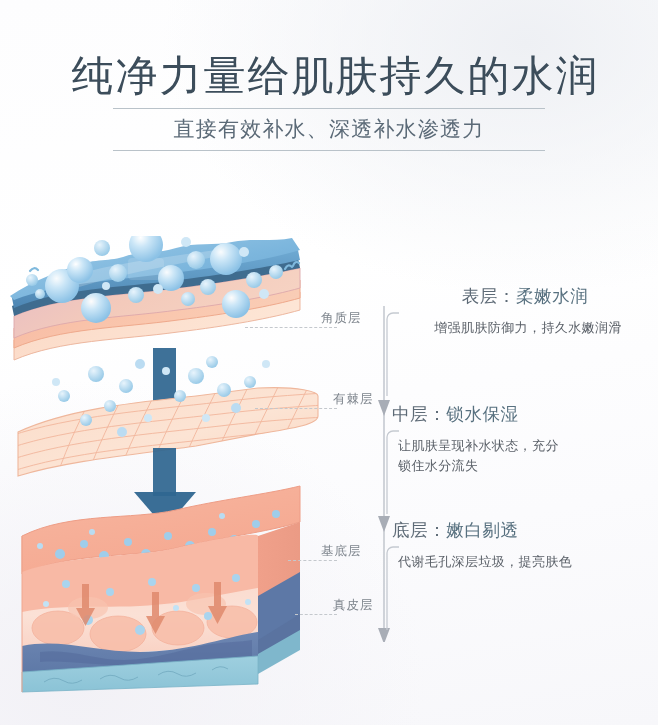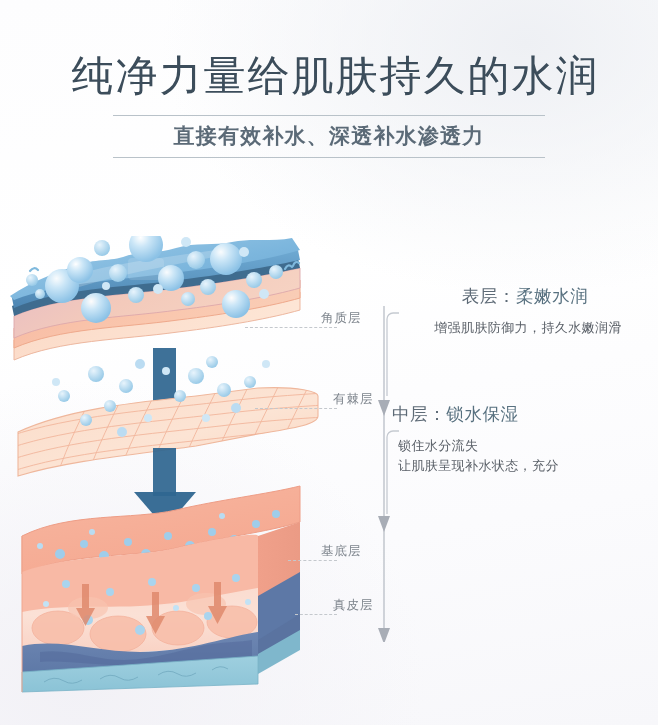--- a/index.html
+++ b/index.html
@@ -39,26 +39,25 @@
     letter-spacing: 2px;
     color: #3c4d5b;
     font-weight: 400;
     line-height: 1.18;
     margin: 0;
     white-space: nowrap;
     text-shadow: 0 1px 0 rgba(255,255,255,0.6);
     padding-left: 13px;
   }
   #subtitle-wrap {
-    margin: 13px auto 0;
+    margin: 6px auto 0;
     width: 432px;
     border-top: 1.6px solid #b9c2c9;
     border-bottom: 1.6px solid #b9c2c9;
     padding: 7px 0 8px;
-    font-weight: bold;
   }
   #subtitle {
     font-size: 21px;
     color: #5b6a77;
     letter-spacing: 1.2px;
     line-height: 1.25;
     white-space: nowrap;
   }
 
   
@@ -458,20 +457,31 @@
     </div>
 
     <div class="block" id="blk1">
       <div class="block-head">
         <span class="head-prefix">中层：</span><span class="head-main">锁水保湿</span>
       </div>
       <div class="block-body">
         <svg class="bracket" width="14" height="84" viewBox="0 0 14 84" xmlns="http://www.w3.org/2000/svg">
           <path d="M13,1 H7 A6,6 0 0 0 1,7 V84" fill="none" stroke="#c5cad1" stroke-width="1.3"></path>
         </svg>
+        <div class="body-line">让肌肤呈现补水状态，充分</div>
         <div class="body-line">锁住水分流失</div>
-        <div class="body-line">让肌肤呈现补水状态，充分</div>
       </div>
     </div>
 
+    <div class="block" id="blk2">
+      <div class="block-head">
+        <span class="head-prefix">底层：</span><span class="head-main">嫩白剔透</span>
+      </div>
+      <div class="block-body">
+        <svg class="bracket" width="14" height="84" viewBox="0 0 14 84" xmlns="http://www.w3.org/2000/svg">
+          <path d="M13,1 H7 A6,6 0 0 0 1,7 V84" fill="none" stroke="#c5cad1" stroke-width="1.3"></path>
+        </svg>
+        <div class="body-line">代谢毛孔深层垃圾，提亮肤色</div>
+      </div>
+    </div>
 
   </div>
 </div>
 
 </body></html>

